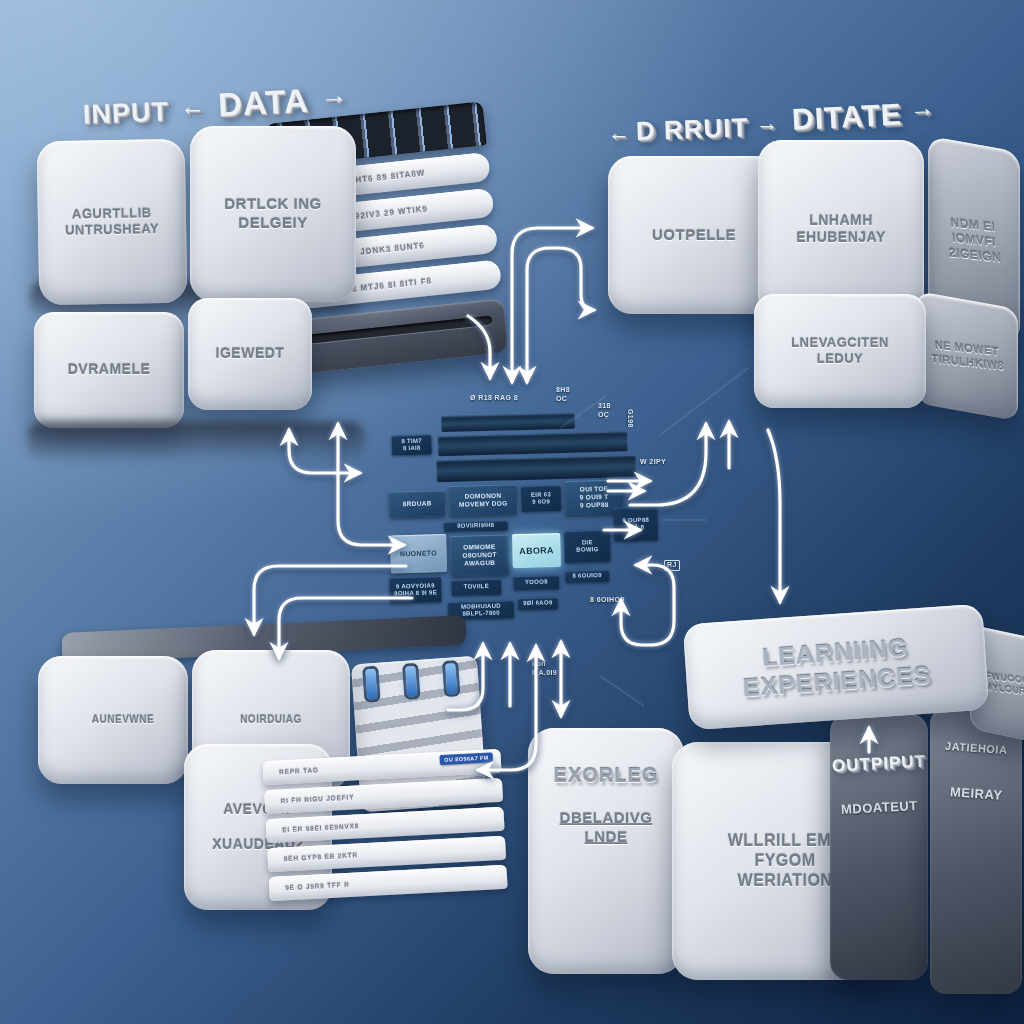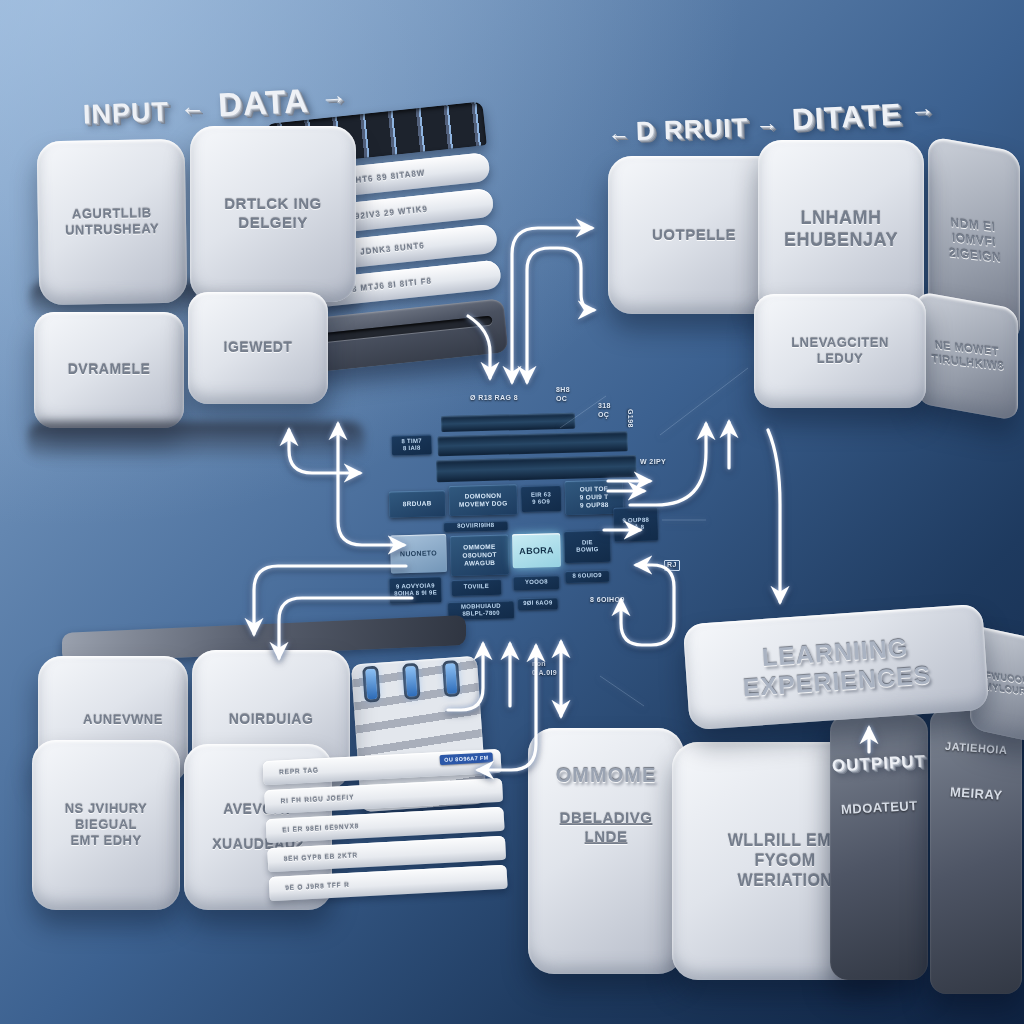--- a/index.html
+++ b/index.html
@@ -190,21 +190,21 @@
       <span class="eng" style="font-size:13px;">AGURTLLIB
 UNTRUSHEAY</span>
     </div>
     <div class="block" style="left:162px;top:40px;width:166px;height:176px;">
       <span class="eng" style="font-size:15px;">DRTLCK ING
 DELGEIY</span>
     </div>
     <div class="block" style="left:6px;top:226px;width:150px;height:116px;border-radius:20px;">
       <span class="eng" style="font-size:14px;">DVRAMELE</span>
     </div>
-    <div class="block" style="left:160px;top:206px;width:140px;height:112px;border-radius:20px;">
+    <div class="block" style="left:160px;top:212px;width:124px;height:112px;border-radius:20px;">
       <span class="eng" style="font-size:14px;">IGEWEDT</span>
     </div>
     <div class="shadow-wedge" style="left:0px;top:336px;width:336px;height:40px;"></div>
   </div>
 
   <div id="cluster-tr" style="left:598px;top:98px;width:426px;height:332px;">
     <div class="abs t3d" style="left:10px;top:22px;font-size:22px;">←</div>
     <div class="abs t3d" style="left:38px;top:16px;font-size:26px;transform:rotate(-2deg);">D RRUIT</div>
     <div class="abs t3d" style="left:158px;top:12px;font-size:22px;">→</div>
     <div class="abs t3d" style="left:194px;top:2px;font-size:30px;transform:rotate(-3deg);">DITATE</div>
@@ -212,50 +212,45 @@
 
     <div class="block sideface" style="left:330px;top:46px;width:92px;height:192px;transform:skewY(10deg);border-radius:18px;">
       <span class="eng" style="font-size:12px;transform:rotate(-4deg);">NDM EI
 IOMVFI
 2IGEIGN</span>
     </div>
     <div class="block" style="left:10px;top:58px;width:172px;height:158px;">
       <span class="eng" style="font-size:15px;">UOTPELLE</span>
     </div>
     <div class="block" style="left:160px;top:42px;width:166px;height:178px;">
-      <span class="eng" style="font-size:18px;">LNHAMH
+      <span class="eng" style="font-size:14px;">LNHAMH
 EHUBENJAY</span>
     </div>
     <div class="block sideface" style="left:318px;top:202px;width:102px;height:112px;transform:skewY(10deg);border-radius:16px;">
       <span class="eng" style="font-size:11px;transform:rotate(-4deg);">NE MOWET
 TIRULHKIW8</span>
     </div>
     <div class="block" style="left:156px;top:196px;width:172px;height:114px;border-radius:20px;">
       <span class="eng" style="font-size:13px;">LNEVAGCITEN
 LEDUY</span>
     </div>
   </div>
 
   <div id="cluster-bl" style="left:26px;top:616px;width:462px;height:306px;">
     <div class="topface" style="left:36px;top:8px;width:404px;height:30px;"></div>
     <div class="heatsink" style="left:330px;top:44px;width:126px;height:148px;">
       <div class="led" style="left:14px;"></div>
       <div class="led" style="left:54px;"></div>
       <div class="led" style="left:94px;"></div>
     </div>
     <div class="block" style="left:12px;top:40px;width:150px;height:128px;">
-      <span class="eng" style="font-size:13px;margin-left:20px;">AUNEVWNE</span>
+      <span class="eng" style="font-size:10px;margin-left:20px;">AUNEVWNE</span>
     </div>
     <div class="block" style="left:166px;top:34px;width:158px;height:140px;">
-      <span class="eng" style="font-size:14px;">NOIRDUIAG</span>
-    </div>
-    <div class="block" style="left:6px;top:124px;width:148px;height:170px;">
-      <span class="eng" style="font-size:13px;">NS JVIHURY
-BIEGUAL
-EMT EDHY</span>
+      <span class="eng" style="font-size:10px;">NOIRDUIAG</span>
     </div>
     <div class="block" style="left:158px;top:128px;width:148px;height:166px;">
       <span class="eng" style="font-size:14px;">AVEVGAY
 
 XUAUDEAU2</span>
     </div>
     <div class="drawer" style="left:240px;top:134px;width:238px;">
       <div class="dslat">
         <span class="eng">REPR TAG</span>
         <span class="dtag">OU 8O96A7 FM</span>
@@ -270,21 +265,21 @@
           <span class="eng">8EH GYP8 EB 2KTR</span>
         </div>
       <div class="dslat">
           <span class="eng">9E O J9R8 TFF R</span>
         </div>
     </div>
   </div>
 
   <div id="cluster-br" style="left:518px;top:598px;width:506px;height:426px;">
     <div class="block" style="left:10px;top:130px;width:156px;height:246px;border-radius:26px;flex-direction:column;justify-content:flex-start;padding-top:36px;gap:22px;">
-      <span class="chrome" style="font-size:20px;">OMMOME</span>
+      <span class="chrome" style="font-size:20px;">EXORLEG</span>
       <span class="eng" style="font-size:15px;text-decoration:underline;">DBELADIVG
 LNDE</span>
     </div>
     <div class="block" style="left:154px;top:144px;width:226px;height:238px;border-radius:26px;">
       <span class="eng" style="font-size:16px;">WLLRILL EMY
 FYGOM
 WERIATION</span>
     </div>
     <div class="block darkface" style="left:312px;top:116px;width:98px;height:266px;border-radius:18px;flex-direction:column;justify-content:flex-start;padding-top:40px;gap:26px;">
       <span class="t3d" style="font-size:17px;transform:rotate(-3deg);">OUTPIPUT</span>

